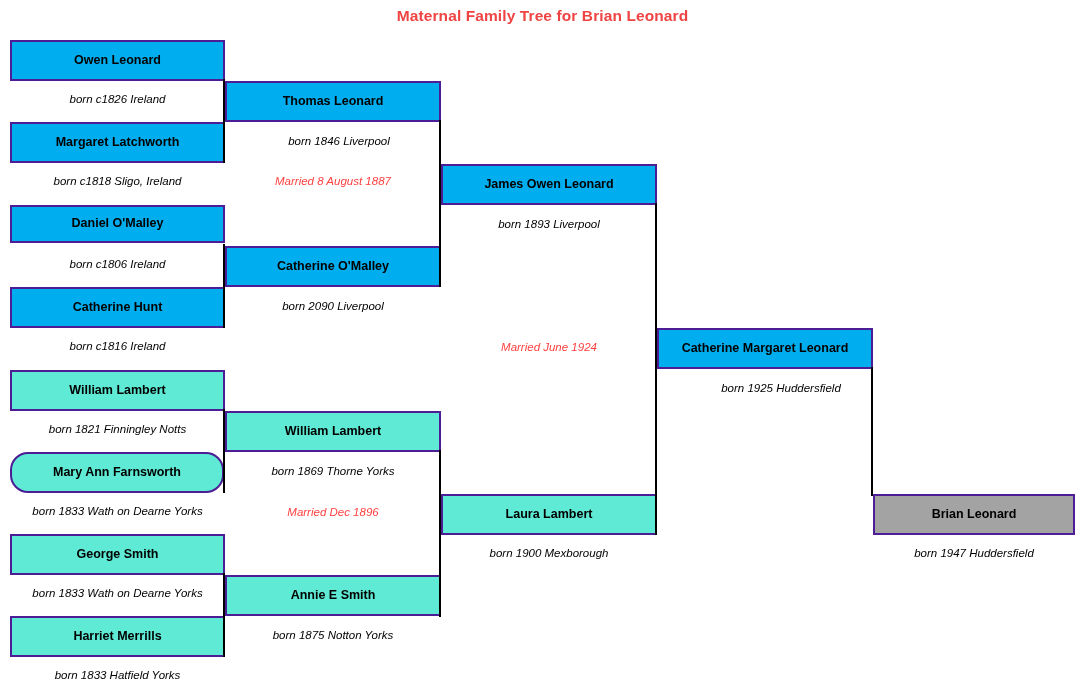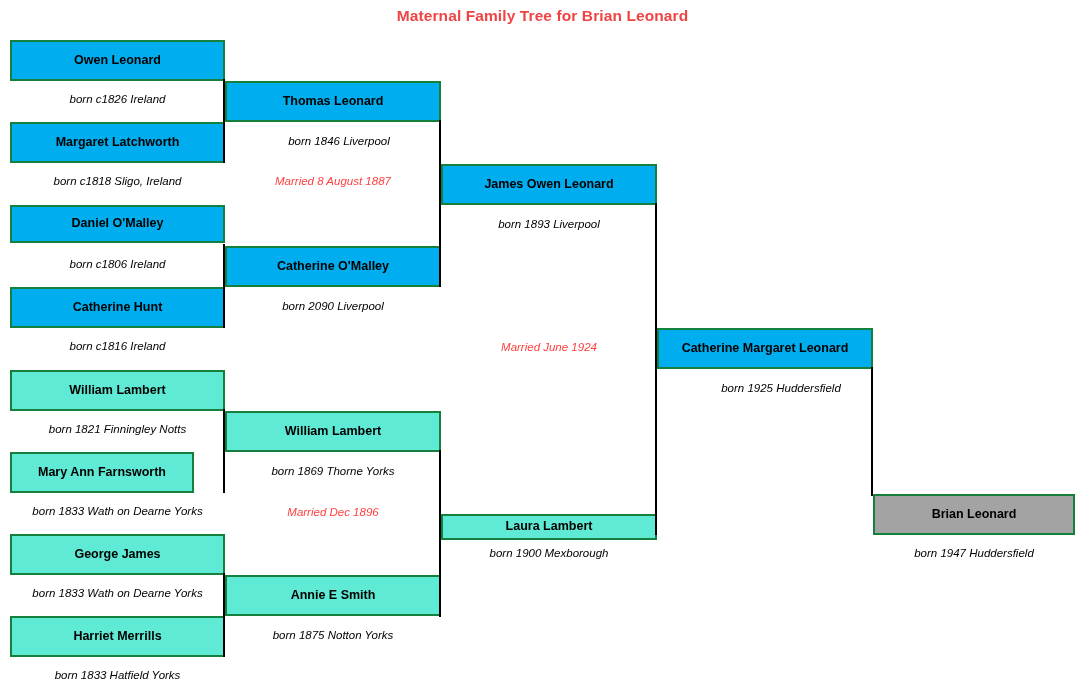--- a/index.html
+++ b/index.html
@@ -26,21 +26,21 @@
     text-align: center;
     font-size: 15.5px;
     font-weight: bold;
     color: #ef4444;
     letter-spacing: 0.1px;
   }
   
   .node {
     position: absolute;
     box-sizing: border-box;
-    border: 2px solid #15803d;
+    border: 2px solid #4c1d95;
     display: flex;
     align-items: center;
     justify-content: center;
     text-align: center;
     font-size: 12.5px;
     font-weight: bold;
     color: #000000;
     line-height: 1.1;
   }
   .node.blue  { background: #00AEEF; }
@@ -82,24 +82,24 @@
 
   <div class="node blue" style="left:10px;  top:205px; width:215px; height:38px;">Daniel O'Malley</div>
   <div class="cap" style="left:10px;  top:259px; width:215px;">born c1806 Ireland</div>
 
   <div class="node blue" style="left:10px;  top:287px; width:215px; height:41px;">Catherine Hunt</div>
   <div class="cap" style="left:10px;  top:341px; width:215px;">born c1816 Ireland</div>
 
   <div class="node yellow" style="left:10px;  top:370px; width:215px; height:41px;">William Lambert</div>
   <div class="cap" style="left:10px;  top:424px; width:215px;">born 1821 Finningley Notts</div>
 
-  <div class="node yellow" style="left:10px;  top:452px; width:184px; height:41px;">Mary Ann Farnsworth</div>
+  <div class="node yellow" style="left:10px;  top:452px; width:214px; height:41px;border-radius:18px;">Mary Ann Farnsworth</div>
   <div class="cap" style="left:10px;  top:506px; width:215px;">born 1833 Wath on Dearne Yorks</div>
 
-  <div class="node yellow" style="left:10px;  top:534px; width:215px; height:41px;">George James</div>
+  <div class="node yellow" style="left:10px;  top:534px; width:215px; height:41px;">George Smith</div>
   <div class="cap" style="left:10px;  top:588px; width:215px;">born 1833 Wath on Dearne Yorks</div>
 
   <div class="node yellow" style="left:10px;  top:616px; width:215px; height:41px;">Harriet Merrills</div>
   <div class="cap" style="left:10px;  top:670px; width:215px;">born 1833 Hatfield Yorks</div>
 
   <div class="node blue" style="left:225px; top:81px;  width:216px; height:41px;">Thomas Leonard</div>
   <div class="cap" style="left:225px; top:136px; width:216px;padding-left:12px;">born  1846 Liverpool</div>
   <div class="cap married" style="left:225px; top:176px; width:216px;">Married 8 August 1887</div>
 
   <div class="node blue" style="left:225px; top:246px; width:216px; height:41px;">Catherine O'Malley</div>
@@ -109,21 +109,21 @@
   <div class="cap" style="left:225px; top:466px; width:216px;">born 1869 Thorne Yorks</div>
   <div class="cap married" style="left:225px; top:507px; width:216px;">Married Dec 1896</div>
 
   <div class="node yellow" style="left:225px; top:575px; width:216px; height:41px;">Annie E Smith</div>
   <div class="cap" style="left:225px; top:630px; width:216px;">born 1875 Notton Yorks</div>
 
   <div class="node blue" style="left:441px; top:164px; width:216px; height:41px;">James Owen Leonard</div>
   <div class="cap" style="left:441px; top:219px; width:216px;">born  1893 Liverpool</div>
   <div class="cap married" style="left:441px; top:342px; width:216px;">Married June 1924</div>
 
-  <div class="node yellow" style="left:441px; top:514px; width:216px; height:26px;text-align:center;">Laura Lambert</div>
+  <div class="node yellow" style="left:441px; top:494px; width:216px; height:41px;text-align:center;">Laura Lambert</div>
   <div class="cap" style="left:441px; top:548px; width:216px;">born 1900 Mexborough</div>
 
   <div class="node blue" style="left:657px; top:328px; width:216px; height:41px;">Catherine Margaret Leonard</div>
   <div class="cap" style="left:657px; top:383px; width:248px;">born  1925 Huddersfield</div>
 
   <div class="node green" style="left:873px; top:494px; width:202px; height:41px;">Brian Leonard</div>
   <div class="cap" style="left:873px; top:548px; width:202px;">born 1947 Huddersfield</div>
 
   <div class="vline" style="left:223px; top:79px;  height:84px;"></div>
 

